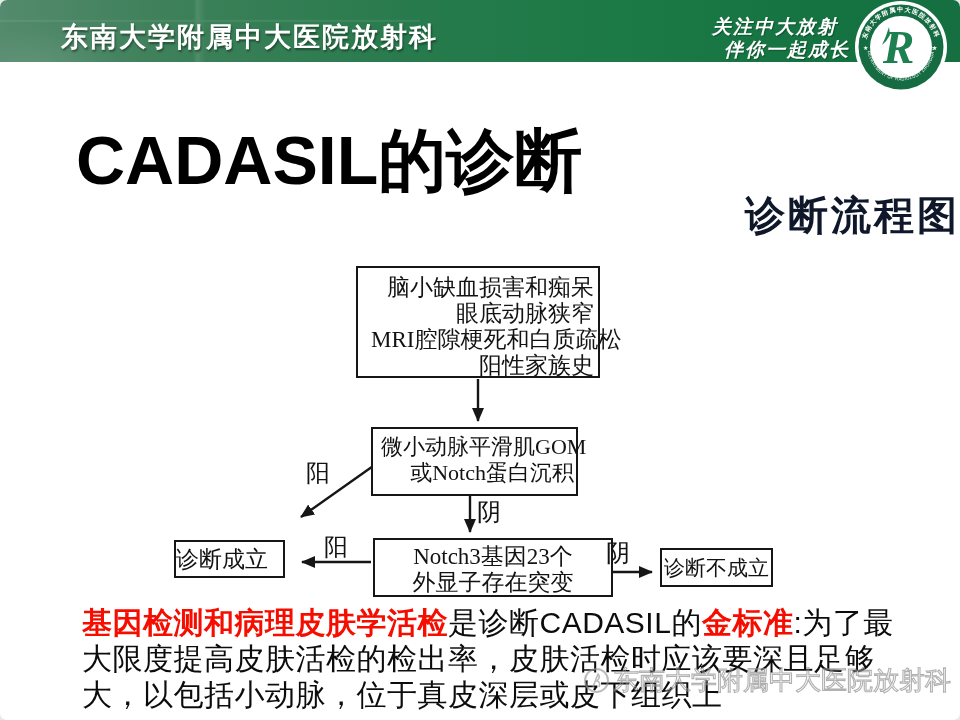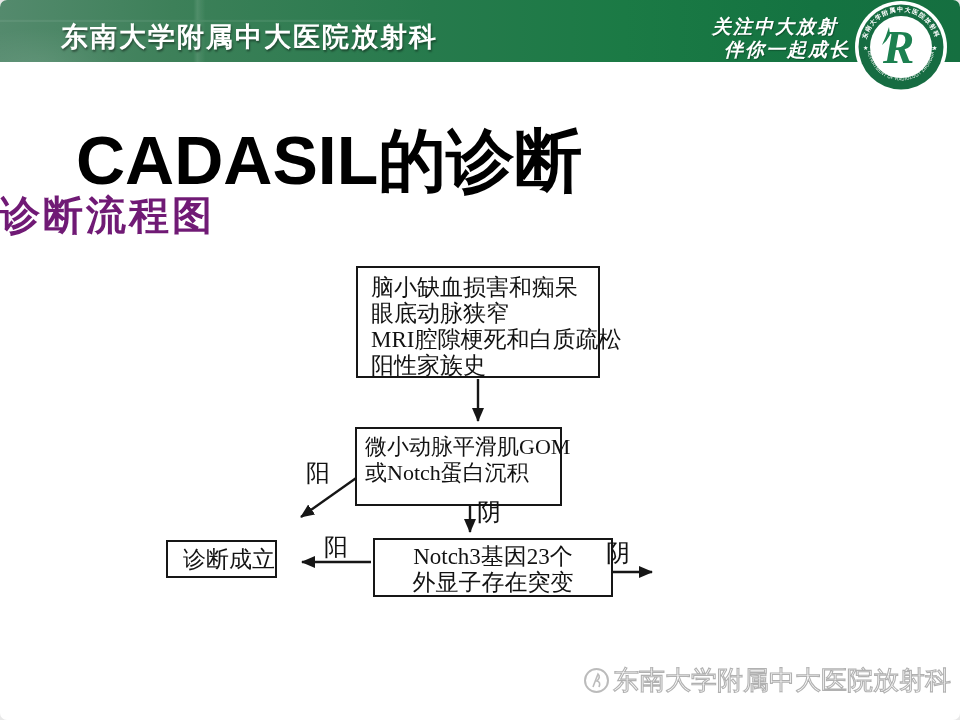--- a/index.html
+++ b/index.html
@@ -32,33 +32,33 @@
   }
   .slogan-1{left:712px;top:14px;}
   .slogan-2{left:724px;top:37px;}
   .logo{position:absolute;left:853px;top:1px;width:96px;height:96px;}
   
   .page-title{
     position:absolute;left:76px;top:92px;font-size:68px;font-weight:bold;
     color:#000;letter-spacing:0px;white-space:nowrap;margin-top:24px;
   }
   .sub-title{
-    position:absolute;left:0;top:188px;width:960px;text-align:left;
-    font-size:40px;font-weight:600;color:#701a75;letter-spacing:3px;
+    position:absolute;left:0;top:188px;width:960px;text-align:right;
+    font-size:40px;font-weight:600;color:#0f172a;letter-spacing:3px;
   }
   
   .fc-box{
     position:absolute;box-sizing:border-box;border:2px solid #161616;background:#fff;
-    font-family:"Liberation Serif","DejaVu Serif",serif;color:#121212;
+    font-family:"Liberation Serif","DejaVu Serif",serif;color:#121212;text-align:right;
   }
   .fc-line{white-space:nowrap;}
   #box-criteria{left:356px;top:266px;width:244px;height:112px;padding:7px 4px 0 13px;font-size:23px;line-height:26px;}
-  #box-gom{left:355px;top:427px;width:207px;height:79px;padding:5px 2px 0 8px;font-size:22px;line-height:26px;}
+  #box-gom{left:371px;top:427px;width:207px;height:69px;padding:5px 2px 0 8px;font-size:22px;line-height:26px;}
   #box-notch3{left:373px;top:538px;width:240px;height:59px;padding-top:4px;font-size:23px;line-height:26px;text-align:center;}
-  #box-confirmed{left:166px;top:540px;width:111px;height:38px;font-size:23px;line-height:35px;text-align:right;}
+  #box-confirmed{left:174px;top:540px;width:111px;height:38px;font-size:23px;line-height:35px;text-align:left;}
   #box-notconfirmed{left:660px;top:548px;width:113px;height:39px;font-size:21px;line-height:36px;text-align:center;}
   .fc-label{
     position:absolute;font-family:"Liberation Serif","DejaVu Serif",serif;
     font-size:24px;color:#121212;line-height:24px;
   }
   #label-pos-diag{left:306px;top:461px;}
   #label-neg-vert{left:477px;top:500px;}
   #label-pos-left{left:324px;top:535px;}
   #label-neg-right{left:606px;top:541px;}
   #arrow-layer{position:absolute;left:0;top:0;width:960px;height:720px;pointer-events:none;}
@@ -140,26 +140,34 @@
     <div class="fc-line">或Notch蛋白沉积</div>
   </div>
 
   <div class="fc-box" id="box-notch3">
     <div class="fc-line">Notch3基因23个</div>
     <div class="fc-line">外显子存在突变</div>
   </div>
 
   <div class="fc-box" id="box-confirmed">诊断成立</div>
 
+  <div class="fc-box" id="box-notconfirmed">诊断不成立</div>
 
   <div class="fc-label" id="label-pos-diag">阳</div>
   <div class="fc-label" id="label-neg-vert">阴</div>
   <div class="fc-label" id="label-pos-left">阳</div>
   <div class="fc-label" id="label-neg-right">阴</div>
 
+  <div class="footnote">
+    <div>
+      <span class="red" id="fn-red1" style="color: rgb(245, 13, 0);">基因检测和病理皮肤学活检</span><span>是诊断CADASIL的</span><span class="red" id="fn-red2" style="color: rgb(245, 13, 0);">金标准</span><span>:为了最</span>
+    </div>
+    <div>大限度提高皮肤活检的检出率，皮肤活检时应该要深且足够</div>
+    <div>大，以包括小动脉，位于真皮深层或皮下组织上</div>
+  </div>
 
   <div class="watermark">
     <svg width="27" height="27" viewBox="0 0 27 27" style="margin-right:3px;">
       <circle cx="13.5" cy="13.5" r="11.5" fill="none" stroke="rgba(150,150,150,0.8)" stroke-width="2"></circle>
       <path d="M 10 20 Q 13 12 15 7 Q 18 10 14 14 Q 18 15 16 20" fill="none" stroke="rgba(150,150,150,0.8)" stroke-width="1.6"></path>
     </svg>
     <span class="watermark-text">东南大学附属中大医院放射科</span>
   </div>
 
 </div>

